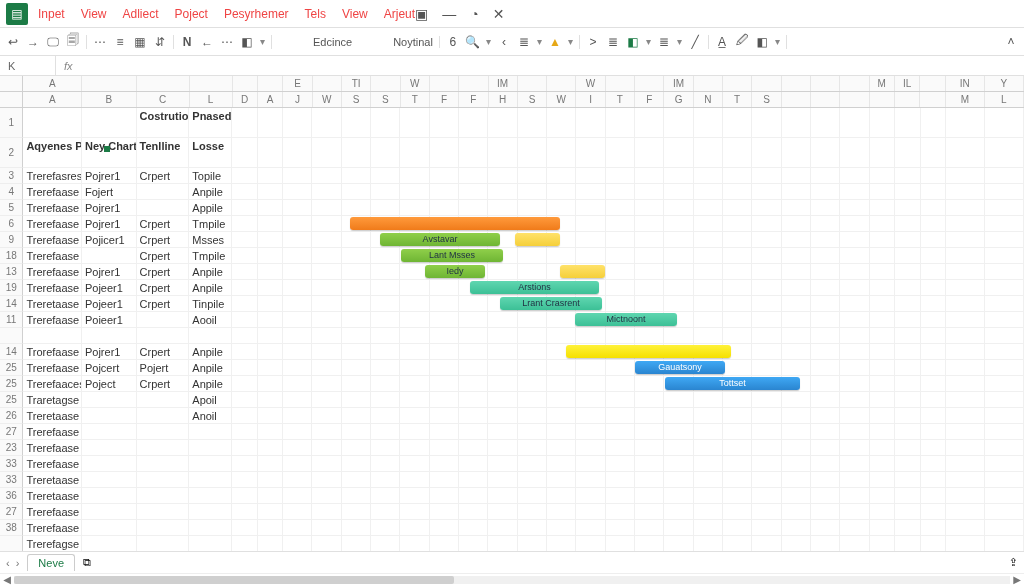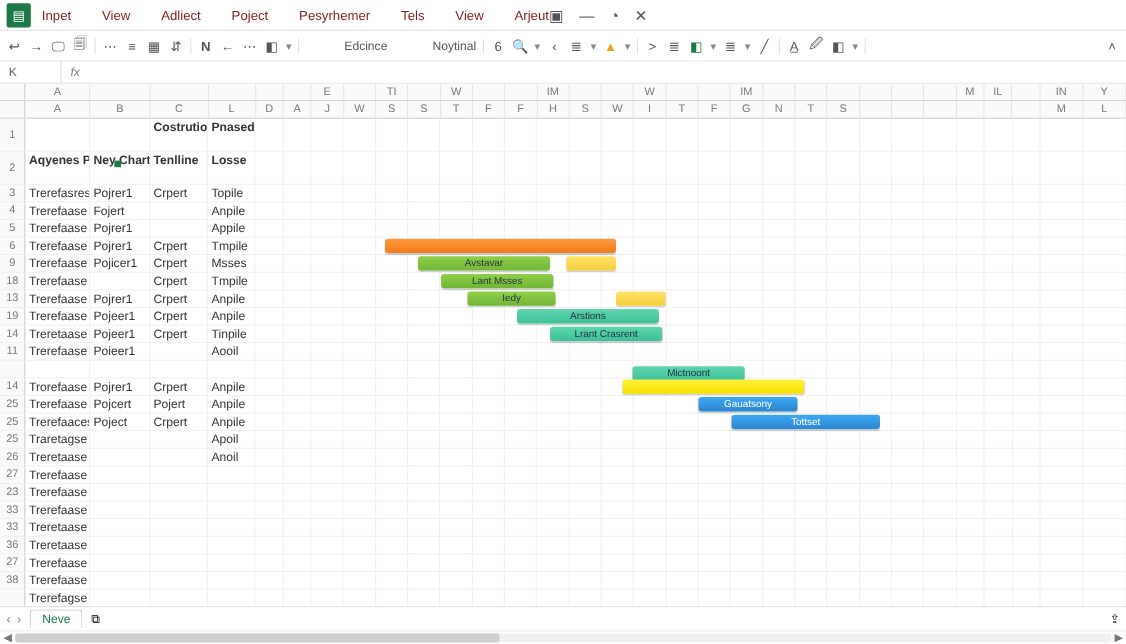--- a/index.html
+++ b/index.html
@@ -1,21 +1,21 @@
 <!DOCTYPE html>
 <html><head>
 <meta charset="utf-8">
 <style>
   * { box-sizing: border-box; margin: 0; padding: 0; font-family: "Segoe UI", Arial, sans-serif; }
   html, body { width: 1024px; height: 585px; overflow: hidden; background: #fff; }
 
   
   .titlebar { display: flex; align-items: center; height: 28px; padding: 0 6px; border-bottom: 1px solid #e0e0e0; }
   .appicon { width: 22px; height: 22px; background: #1c7b46; display: flex; align-items: center; justify-content: center; color: #fff; font-size: 12px; border-radius: 2px; margin-right: 10px; }
-  .menu { display: flex; gap: 28px; font-size: 12px; color: #7f1d1d; }
+  .menu { display: flex; gap: 16px; font-size: 12px; color: #ef4444; }
   .menu span { cursor: pointer; }
   .doc-title { flex: 1; text-align: center; font-size: 15px; color: #222; font-weight: 400; }
   .winbtns { display: flex; gap: 14px; font-size: 14px; color: #555; }
   .winbtns span { cursor: pointer; }
 
   
   .ribbon { display: flex; align-items: center; height: 28px; padding: 0 6px; gap: 6px; border-bottom: 1px solid #e0e0e0; font-size: 12px; color: #444; }
   .rgroup { display: flex; align-items: center; gap: 6px; padding-right: 6px; border-right: 1px solid #e0e0e0; }
   .rgroup:last-child { border-right: none; }
   .ricon { width: 14px; height: 14px; display: inline-flex; align-items: center; justify-content: center; font-size: 12px; color: #555; cursor: pointer; }
@@ -1114,25 +1114,25 @@
         <div class="cell cAE"></div>
       </div>
       <div class="greenmark" style="top: 38px;"></div>
     </div>
 
   <div class="gantt" id="gantt">
       <div class="bar orange" style="left: 350px; width: 210px; top: 141px;"></div>
       <div class="bar green" style="left: 380px; width: 120px; top: 157px;">Avstavar</div>
       <div class="bar yellow" style="left: 515px; width: 45px; top: 157px;"></div>
       <div class="bar green" style="left: 401px; width: 102px; top: 173px;">Lant Msses</div>
-      <div class="bar green" style="left: 425px; width: 80px; top: 189px;">Iedy</div>
+      <div class="bar green" style="left: 425px; width: 60px; top: 189px;">Iedy</div>
       <div class="bar yellow" style="left: 560px; width: 45px; top: 189px;"></div>
       <div class="bar teal" style="left: 470px; width: 129px; top: 205px;">Arstions</div>
       <div class="bar teal" style="left: 500px; width: 102px; top: 221px;">Lrant Crasrent</div>
-      <div class="bar teal" style="left: 575px; width: 102px; top: 237px; margin-top: 20px;">Mictnoont</div>
+      <div class="bar teal" style="left: 575px; width: 102px; top: 237px;">Mictnoont</div>
       <div class="bar brightyel" style="left: 566px; width: 165px; top: 269px;"></div>
       <div class="bar blue" style="left: 635px; width: 90px; top: 285px;">Gauatsony</div>
       <div class="bar blue" style="left: 665px; width: 135px; top: 301px;">Tottset</div>
     </div>
 </div>
 
 <div class="sheetbar">
   <div class="sheet-nav">
     <span>‹</span>
     <span>›</span>

